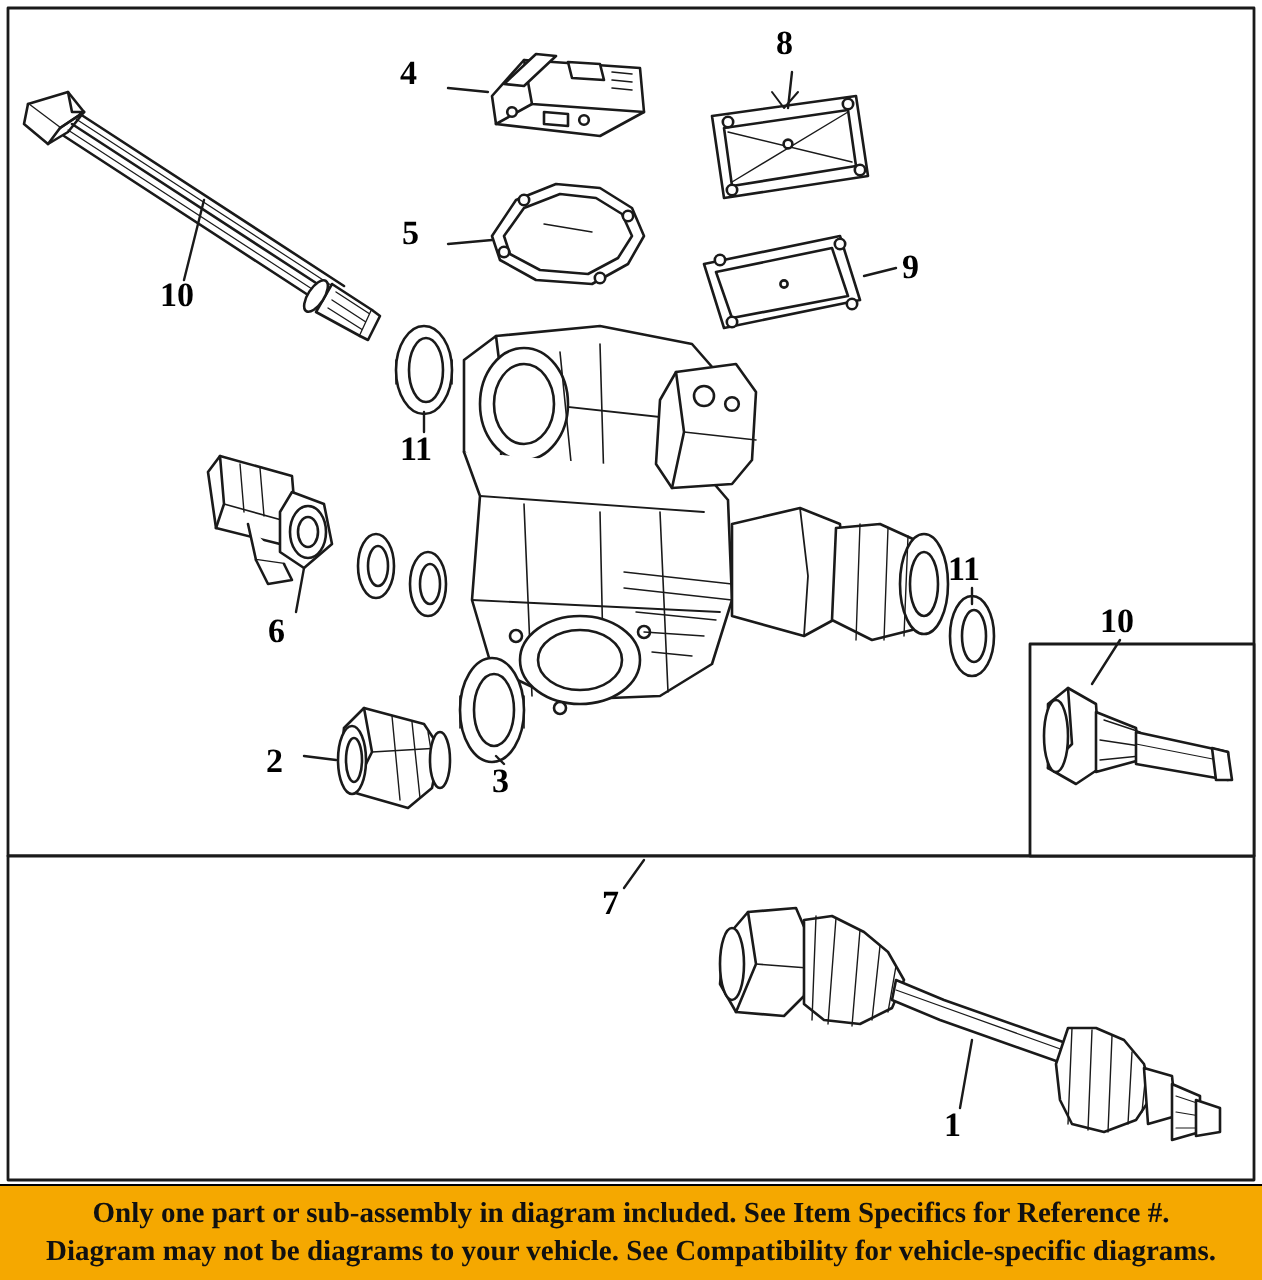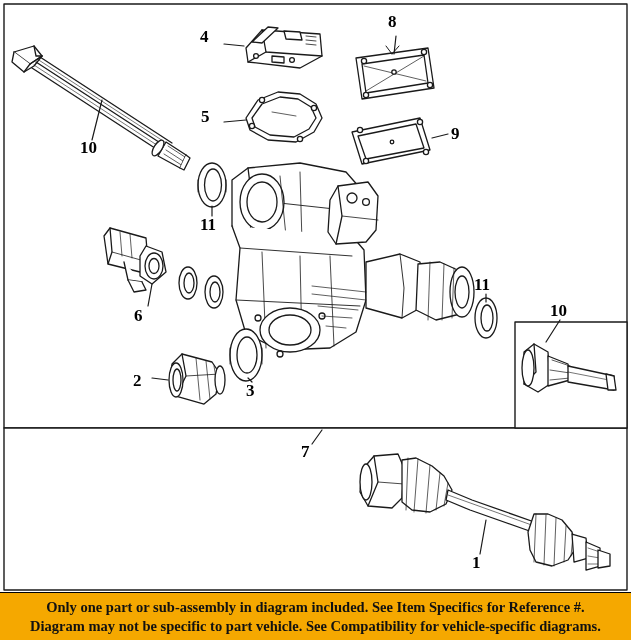--- a/index.html
+++ b/index.html
@@ -308,16 +308,16 @@
   <div class="callout" style="left:134px; top:307px;">6</div>
   <div class="callout" style="left:474px; top:276px;">11</div>
   <div class="callout" style="left:550px; top:302px;">10</div>
   <div class="callout" style="left:133px; top:372px;">2</div>
   <div class="callout" style="left:246px; top:382px;">3</div>
   <div class="callout" style="left:301px; top:443px;">7</div>
   <div class="callout" style="left:472px; top:554px;">1</div>
 
   <div id="footer">
     <div class="line">Only one part or sub-assembly in diagram included. See Item Specifics for Reference #.</div>
-    <div class="line">Diagram may not be specific to part vehicle. See Compatibility for vehicle-specific diagrams.</div>
+    <div class="line">Diagram may not be diagrams to your vehicle. See Compatibility for vehicle-specific diagrams.</div>
   </div>
 
 </div>
 
 </body></html>

